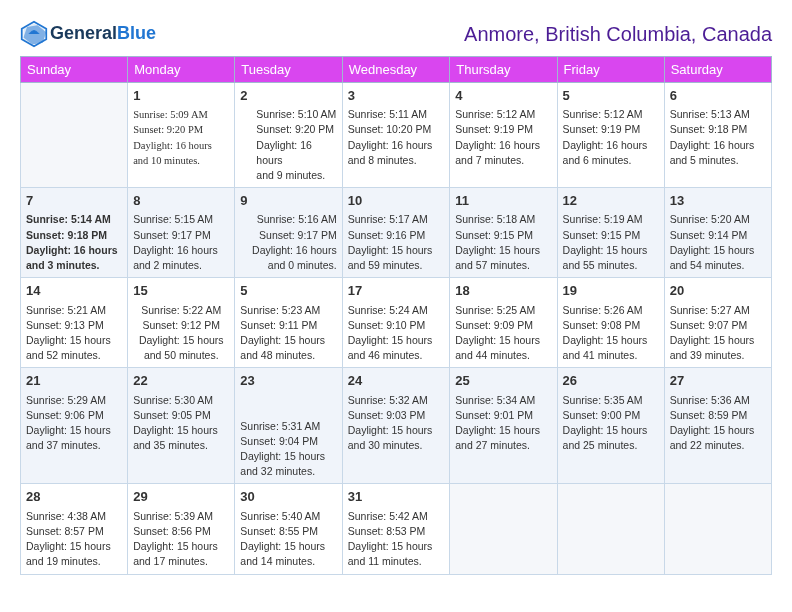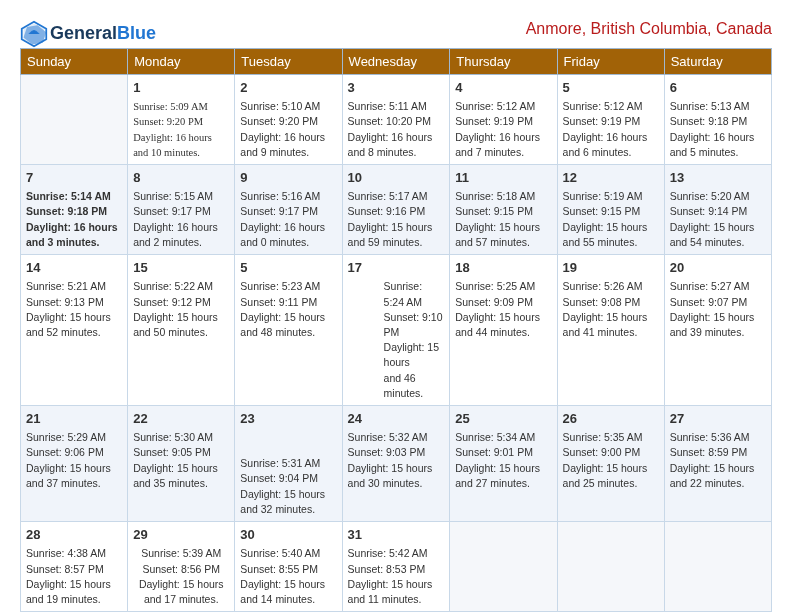--- a/index.html
+++ b/index.html
@@ -6,22 +6,22 @@
     body {
       font-family: Arial, sans-serif;
       background: #fff;
       width: 792px;
       min-height: 612px;
       padding: 20px;
     }
     .header {
       display: flex;
       justify-content: space-between;
-      align-items: flex-start;
-      margin-bottom: 0;
+      align-items: center;
+      margin-bottom: 8px;
     }
     .logo {
       display: flex;
       align-items: center;
     }
     .logo-text {
       font-size: 18px;
       font-weight: bold;
       color: #1a3a5c;
       line-height: 1.1;
@@ -33,30 +33,30 @@
       margin-right: 2px;
     }
     .title-area { text-align: right; }
     .month-title {
       font-size: 36px;
       font-weight: bold;
       color: #1a3a5c;
       line-height: 1.1;
     }
     .location {
-      font-size: 16px;
-      color: #b91c1c;
+      font-size: 20px;
+      color: #4c1d95;
     }
     table {
       width: 100%;
       border-collapse: collapse;
       font-size: 11px;
     }
     th {
-      background-color: #a16207;
+      background-color: #d946ef;
       color: #fff;
       text-align: left;
       padding: 5px 6px;
       font-size: 13px;
       font-weight: normal;
       border: 1px solid #a0b8d0;
       margin-left: 26px;
     }
     td {
       border: 1px solid #c8d8e8;
@@ -123,21 +123,21 @@
         <td class="empty"></td>
         <td>
           <span class="day-num">1</span>
           <div class="day-info" style="white-space: pre-line; font-family: Liberation Serif, serif;">Sunrise: 5:09 AM
 Sunset: 9:20 PM
 Daylight: 16 hours
 and 10 minutes.</div>
         </td>
         <td>
           <span class="day-num">2</span>
-          <div class="day-info" style="white-space: pre-line;">Sunrise: 5:10 AM
+          <div class="day-info" style="white-space: pre-line; margin-left: 16px;">Sunrise: 5:10 AM
 Sunset: 9:20 PM
 Daylight: 16 hours
 and 9 minutes.</div>
         </td>
         <td>
           <span class="day-num">3</span>
           <div class="day-info" style="white-space: pre-line;">Sunrise: 5:11 AM
 Sunset: 10:20 PM
 Daylight: 16 hours
 and 8 minutes.</div>
@@ -174,21 +174,21 @@
         </td>
         <td>
           <span class="day-num">8</span>
           <div class="day-info" style="white-space: pre-line;">Sunrise: 5:15 AM
 Sunset: 9:17 PM
 Daylight: 16 hours
 and 2 minutes.</div>
         </td>
         <td>
           <span class="day-num">9</span>
-          <div class="day-info" style="white-space: pre-line;">Sunrise: 5:16 AM
+          <div class="day-info" style="white-space: pre-line; text-align: right;">Sunrise: 5:16 AM
 Sunset: 9:17 PM
 Daylight: 16 hours
 and 0 minutes.</div>
         </td>
         <td>
           <span class="day-num">10</span>
           <div class="day-info" style="white-space: pre-line;">Sunrise: 5:17 AM
 Sunset: 9:16 PM
 Daylight: 15 hours
 and 59 minutes.</div>
@@ -218,35 +218,35 @@
       <tr>
         <td>
           <span class="day-num">14</span>
           <div class="day-info" style="white-space: pre-line;">Sunrise: 5:21 AM
 Sunset: 9:13 PM
 Daylight: 15 hours
 and 52 minutes.</div>
         </td>
         <td>
           <span class="day-num">15</span>
-          <div class="day-info" style="white-space: pre-line;">Sunrise: 5:22 AM
+          <div class="day-info" style="white-space: pre-line; text-align: center;">Sunrise: 5:22 AM
 Sunset: 9:12 PM
 Daylight: 15 hours
 and 50 minutes.</div>
         </td>
         <td>
           <span class="day-num">5</span>
           <div class="day-info" style="white-space: pre-line;">Sunrise: 5:23 AM
 Sunset: 9:11 PM
 Daylight: 15 hours
 and 48 minutes.</div>
         </td>
         <td>
           <span class="day-num">17</span>
-          <div class="day-info" style="white-space: pre-line; margin-left: 36px;">Sunrise: 5:24 AM
+          <div class="day-info" style="white-space: pre-line;">Sunrise: 5:24 AM
 Sunset: 9:10 PM
 Daylight: 15 hours
 and 46 minutes.</div>
         </td>
         <td>
           <span class="day-num">18</span>
           <div class="day-info" style="white-space: pre-line;">Sunrise: 5:25 AM
 Sunset: 9:09 PM
 Daylight: 15 hours
 and 44 minutes.</div>
@@ -320,21 +320,21 @@
       <tr>
         <td>
           <span class="day-num">28</span>
           <div class="day-info" style="white-space: pre-line;">Sunrise: 4:38 AM
 Sunset: 8:57 PM
 Daylight: 15 hours
 and 19 minutes.</div>
         </td>
         <td>
           <span class="day-num">29</span>
-          <div class="day-info" style="white-space: pre-line; text-align: center;">Sunrise: 5:39 AM
+          <div class="day-info" style="white-space: pre-line;">Sunrise: 5:39 AM
 Sunset: 8:56 PM
 Daylight: 15 hours
 and 17 minutes.</div>
         </td>
         <td>
           <span class="day-num">30</span>
           <div class="day-info" style="white-space: pre-line;">Sunrise: 5:40 AM
 Sunset: 8:55 PM
 Daylight: 15 hours
 and 14 minutes.</div>

